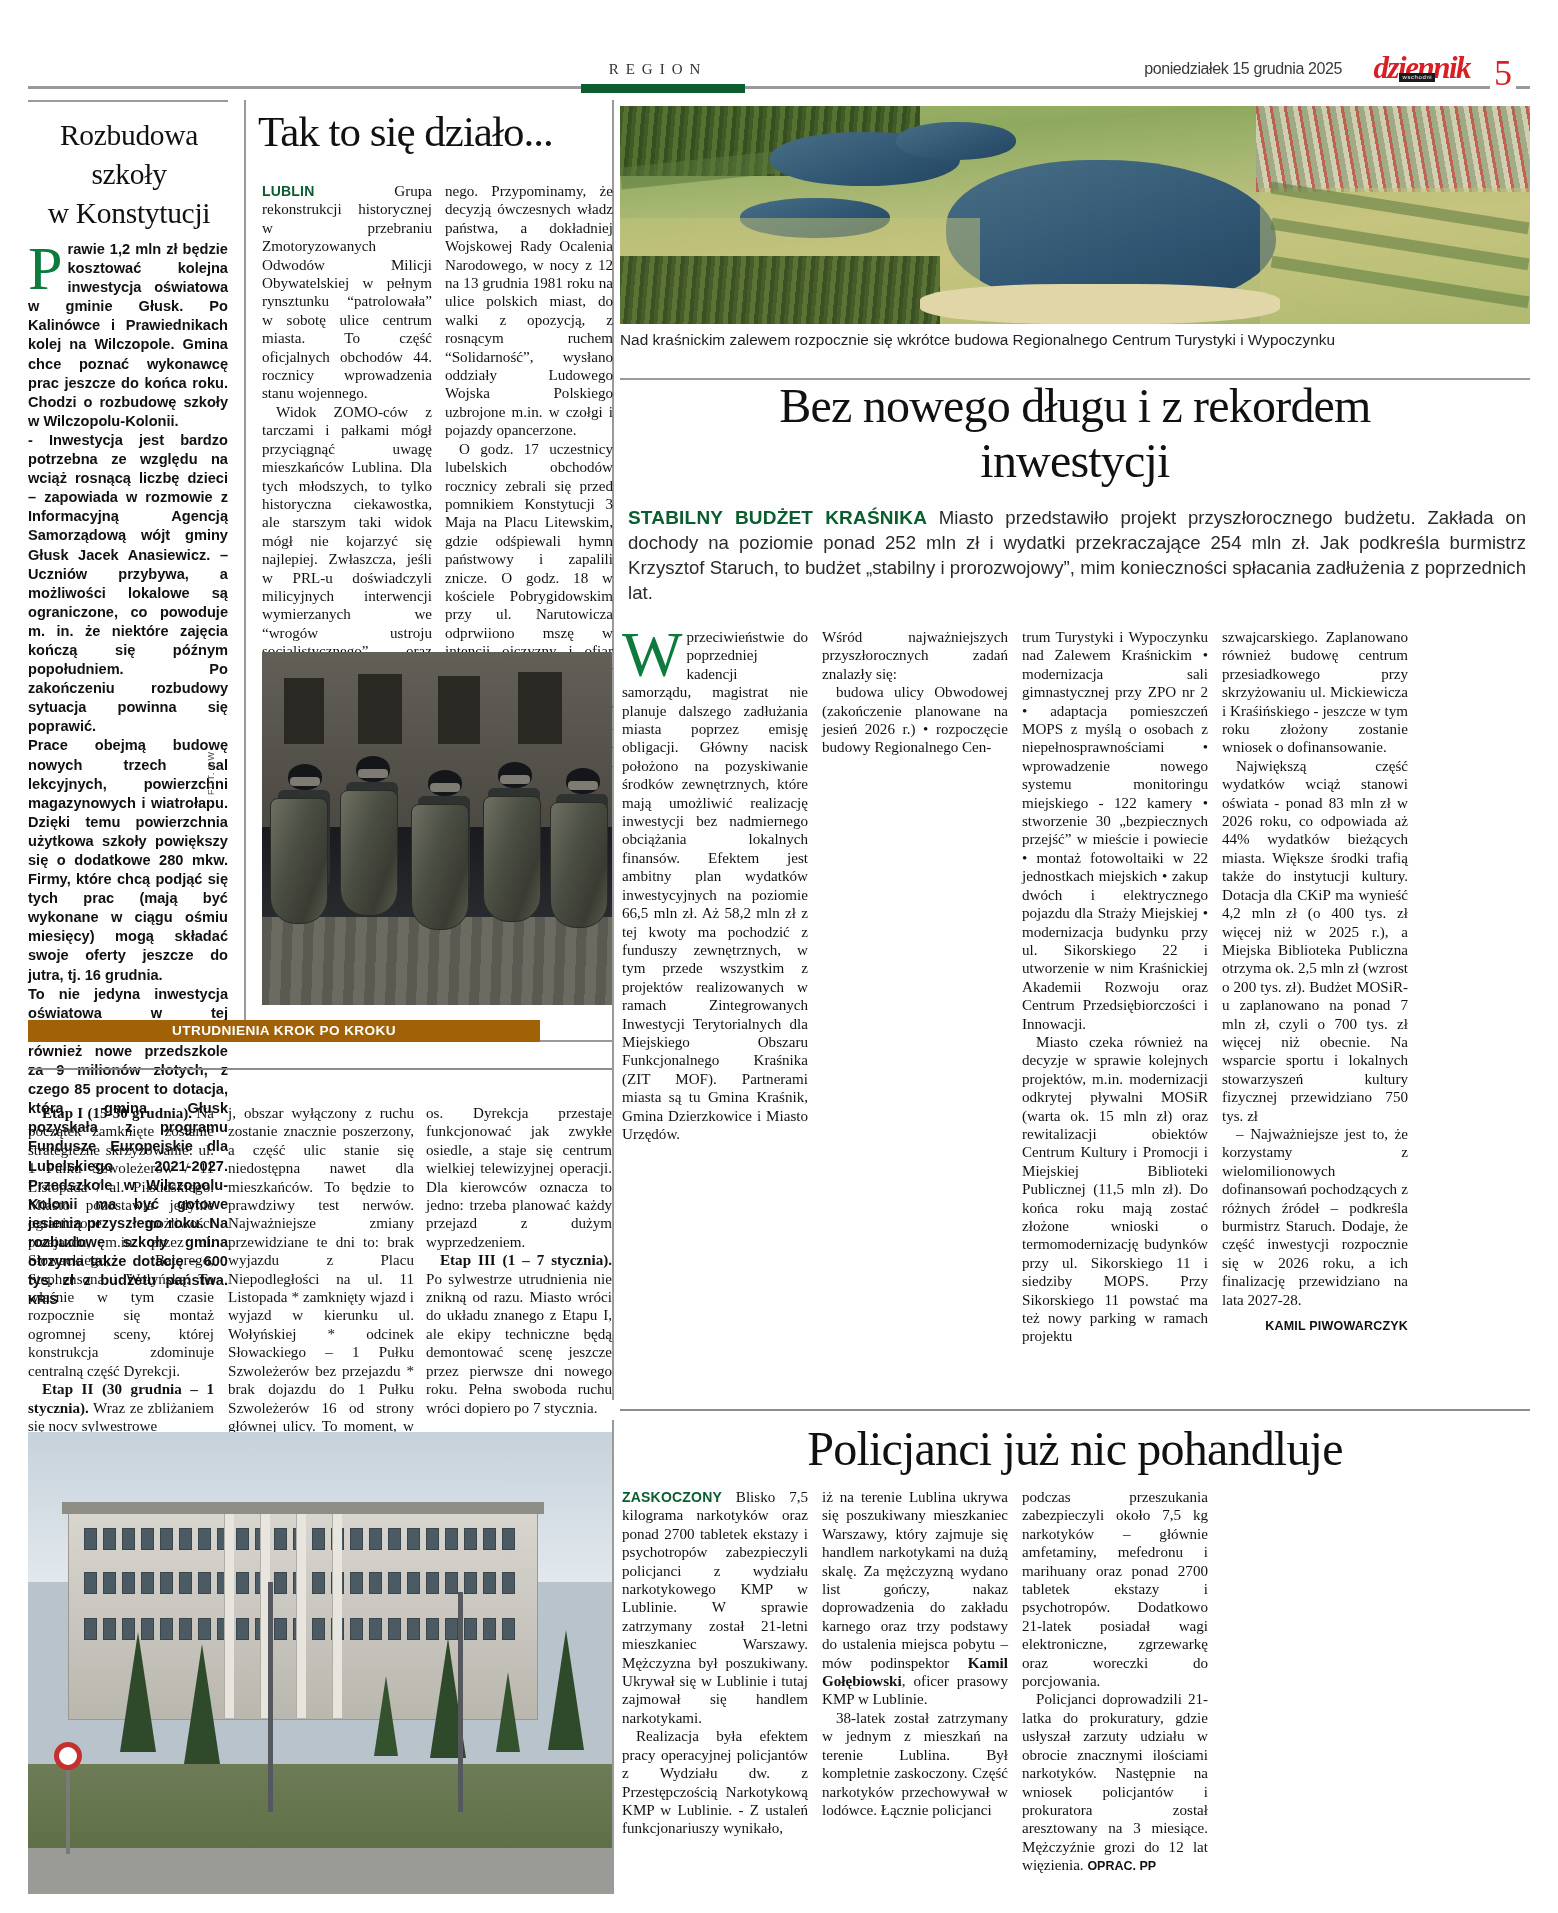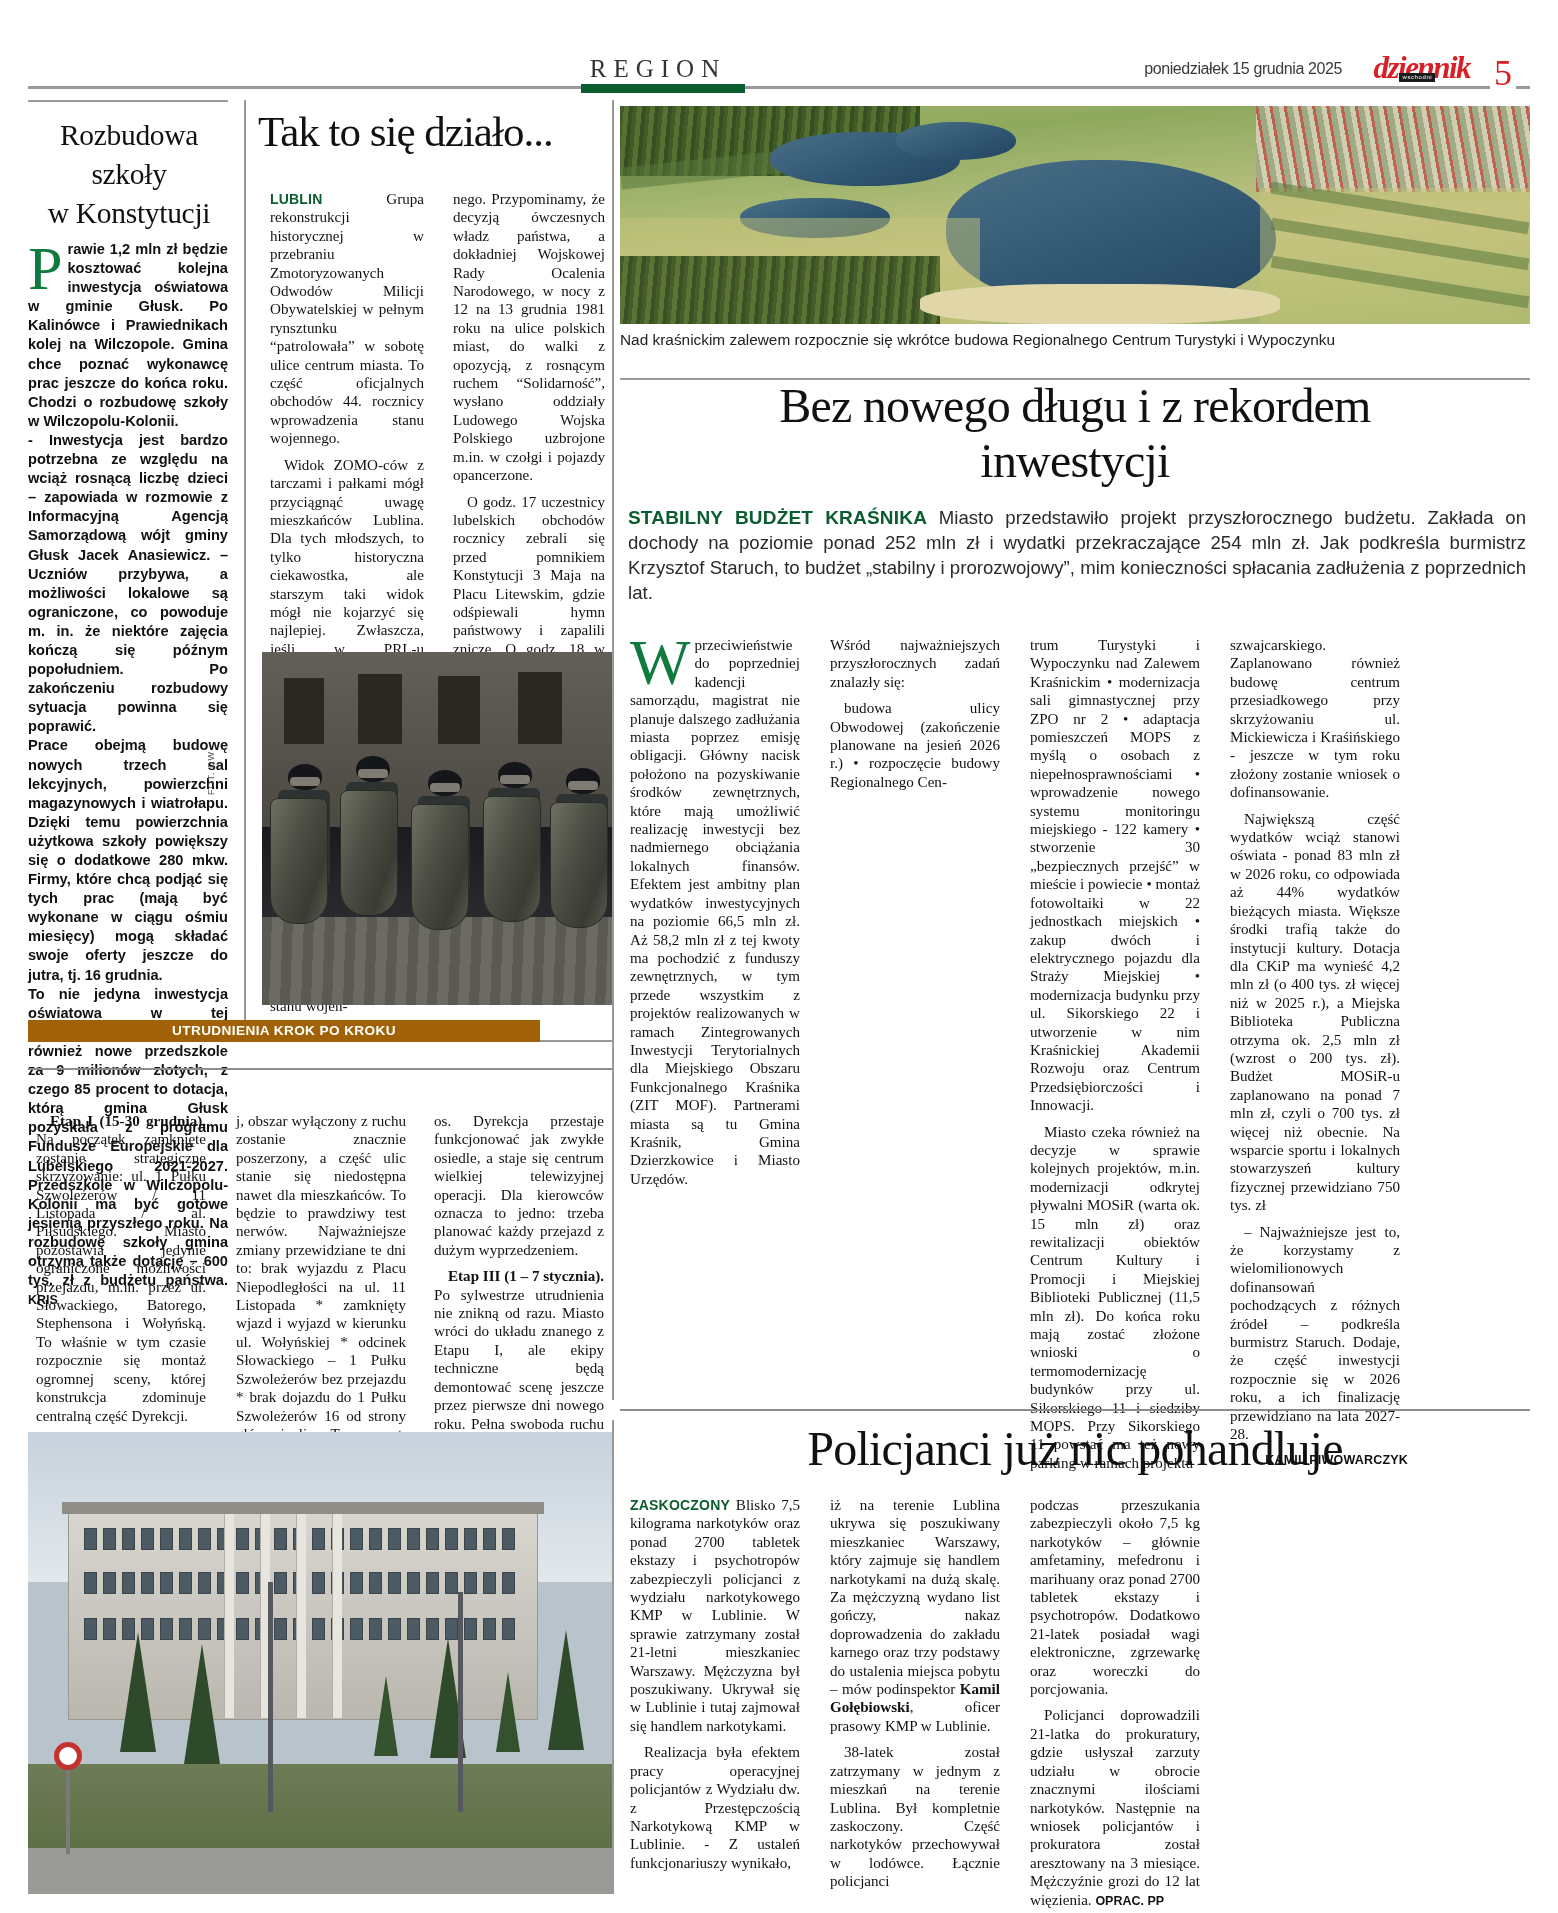--- a/index.html
+++ b/index.html
@@ -21,21 +21,21 @@
   .masthead .rule {
     position:absolute; left:0; top:30px; width:1502px; height:3px;
     background:#9a9a9a;
   }
   .masthead .region-wrap {
     position:absolute; left:520px; top:0px; width:220px; text-align:center;
     background:#fff; padding:0 6px;
   }
   .masthead .region-word {
     font-family:"Liberation Serif", serif;
-    font-size:25px; letter-spacing:7px; color:#333; font-weight:400;
+    font-size:15px; letter-spacing:7px; color:#333; font-weight:400;
     line-height:26px;
   }
   .masthead .region-bar {
     position:absolute; left:553px; top:28px; width:164px; height:9px;
     background:#0b5c2e;
   }
   .masthead .date {
     position:absolute; right:182px; top:4px;
     font-family:"Liberation Sans", sans-serif;
     font-size:16px; color:#3a3a3a; letter-spacing:-0.4px;
@@ -65,21 +65,21 @@
     line-height:38px;
   }
 
   
   .col-text {
     font-family:"Liberation Serif", serif;
     font-size:15.1px; line-height:18.4px;
     text-align:justify; color:#111;
     hyphens:auto;
   }
-  .col-text p { margin:8px; text-indent:14px; }
+  .col-text p { margin:0; text-indent:14px; }
   .col-text p.first { text-indent:0; }
   .kicker { color:#0b5c2e; font-weight:700; font-family:"Liberation Sans", sans-serif; font-size:14px; letter-spacing:0.2px;}
   .byline {
     font-family:"Liberation Sans", sans-serif;
     font-weight:700; font-size:12.5px; text-align:right;
     letter-spacing:0.2px; margin-top:8px; color:#111;
   }
   b.nm { font-weight:700; }
 
   

